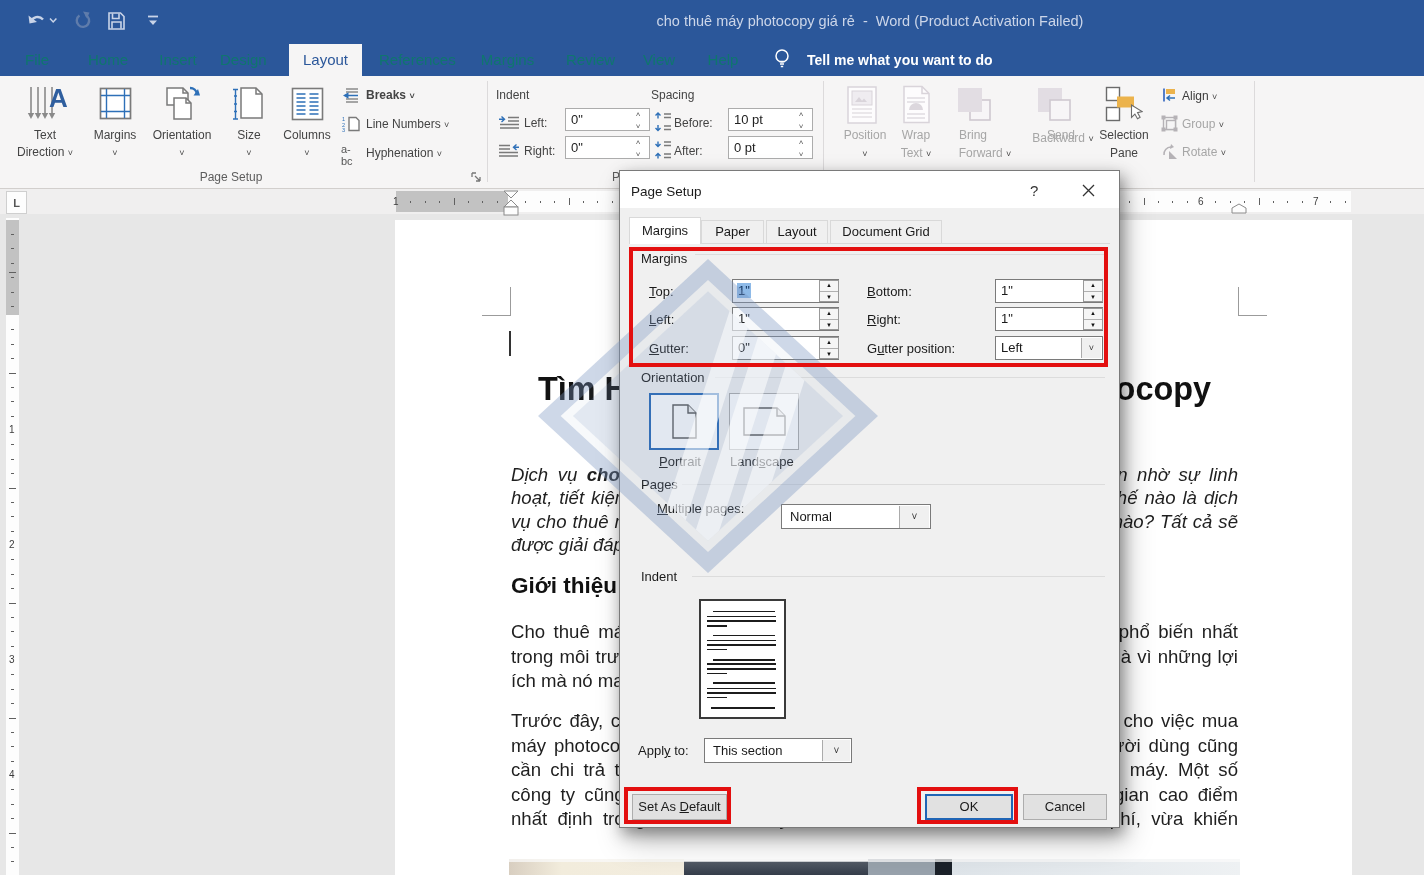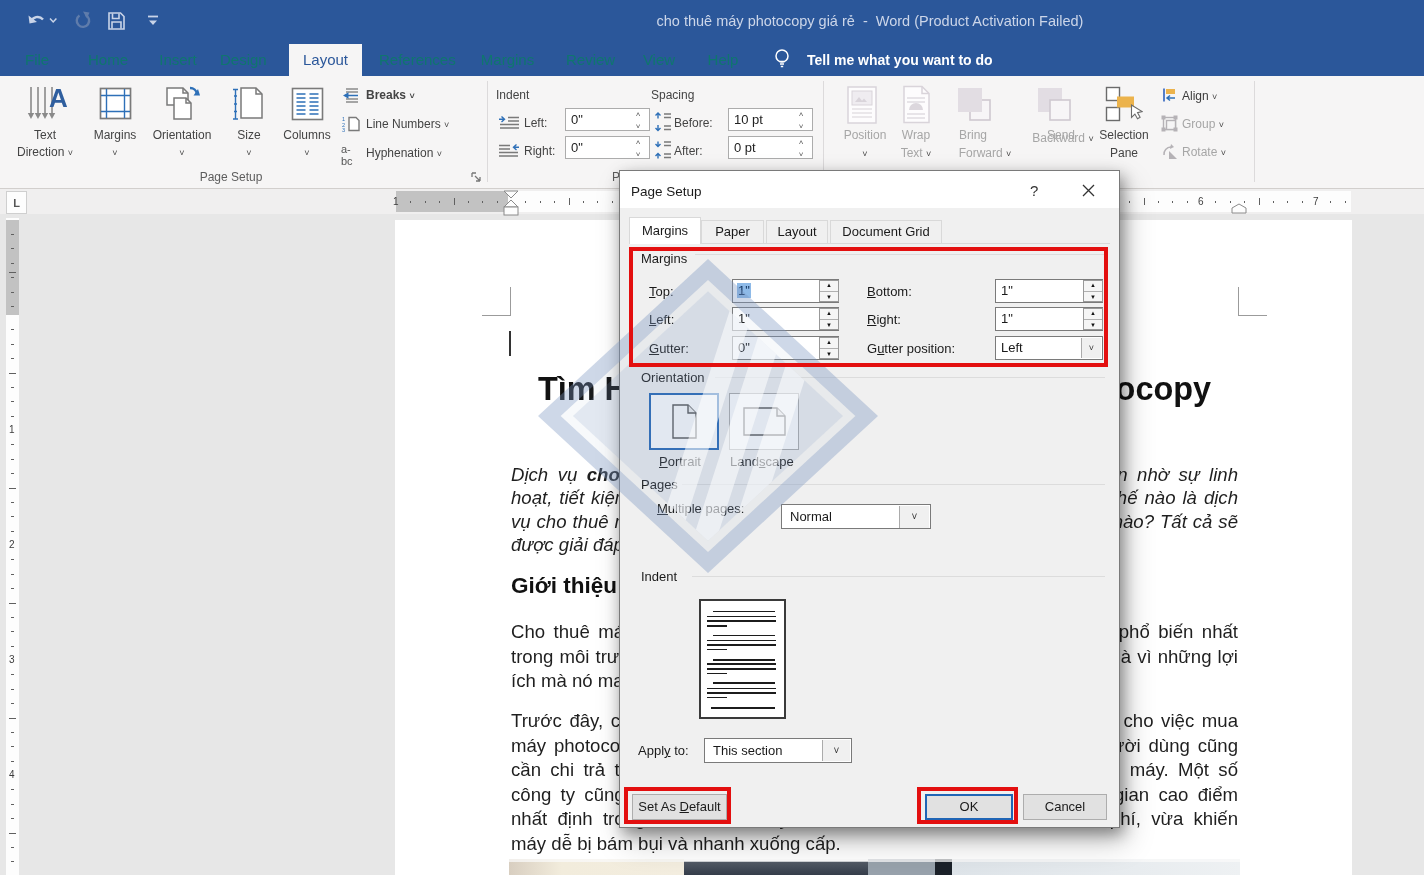--- a/index.html
+++ b/index.html
@@ -428,21 +428,20 @@
   <div class="jline">Cho thuê máy photocopy hiện đang là dịch vụ văn phòng ngày càng phổ biến nhất</div>
   <div class="jline">trong môi trường văn phòng, doanh nghiệp hiện đại ngày nay. Đó chính là vì những lợi</div>
   <div>ích mà nó mang lại cho người sử dụng.</div>
 </div>
 <div class="doctext" style="left:511px; top:709px; width:727px; font-size:18.6px; line-height:24.5px;">
   <div class="jline">Trước đây, các doanh nghiệp phải bỏ ra một khoản tiền rất lớn để chi cho việc mua</div>
   <div class="jline">máy photocopy mới để phục vụ cho các công việc in ấn. Ngoài ra người dùng cũng</div>
   <div class="jline">cần chi trả thêm các khoản phí bảo trì, sửa chữa trong khi sử dụng máy. Một số</div>
   <div class="jline">công ty cũng chỉ cần dùng đến máy photocopy ở trong những thời gian cao điểm</div>
   <div class="jline">nhất định trong năm, mua máy mới vừa khiến tốn kém nhiều chi phí, vừa khiến</div>
-  <div>máy dễ bị bám bụi và nhanh xuống cấp.</div>
 </div>
 
 <div class="abs" style="left:509px; top:859px; width:731px; height:16px; overflow:hidden;">
   <div class="abs" style="left:0; top:0; width:175px; height:16px; background:linear-gradient(to right,#d8cec0,#f2ecdc 30%,#f3eddf);"></div>
   <div class="abs" style="left:175px; top:2px; width:184px; height:14px; background:linear-gradient(to bottom,#555d68,#343c49);"></div>
   <div class="abs" style="left:359px; top:0; width:67px; height:16px; background:#97a1ab;"></div>
   <div class="abs" style="left:426px; top:0; width:17px; height:16px; background:#1b2129;"></div>
   <div class="abs" style="left:443px; top:0; width:288px; height:16px; background:linear-gradient(to right,#dde3e8,#eef1f3);"></div>
   <div class="abs" style="left:0; top:0; width:731px; height:3px; background:rgba(250,250,250,0.75);"></div>
 </div>

